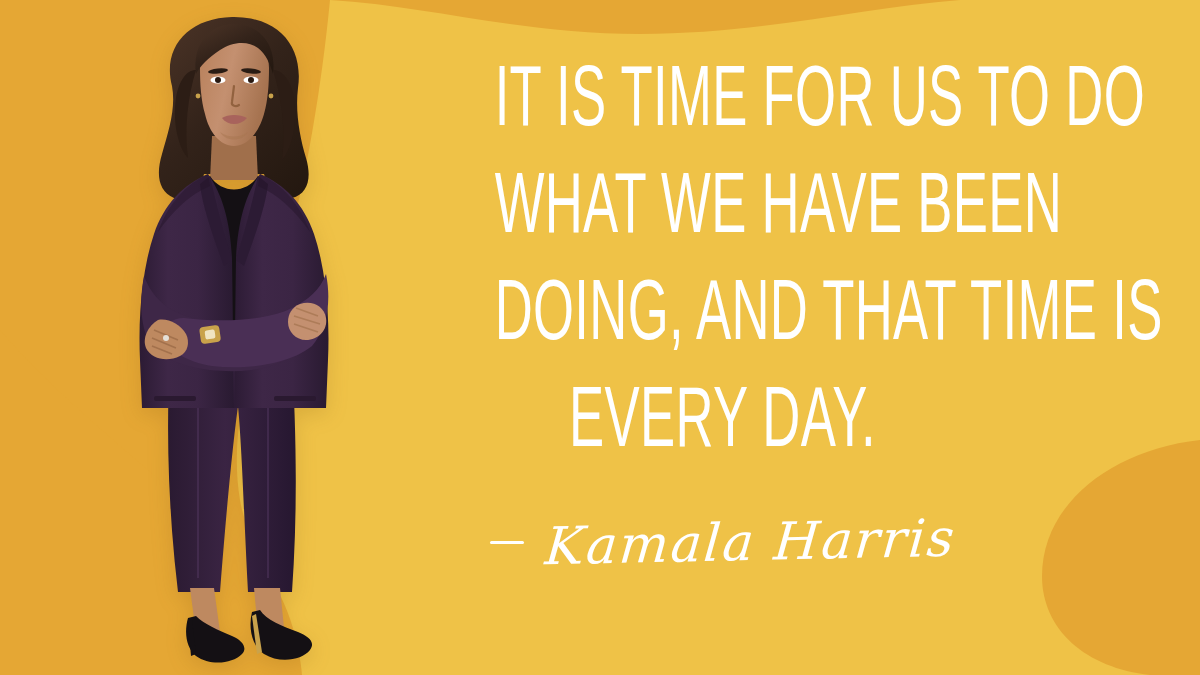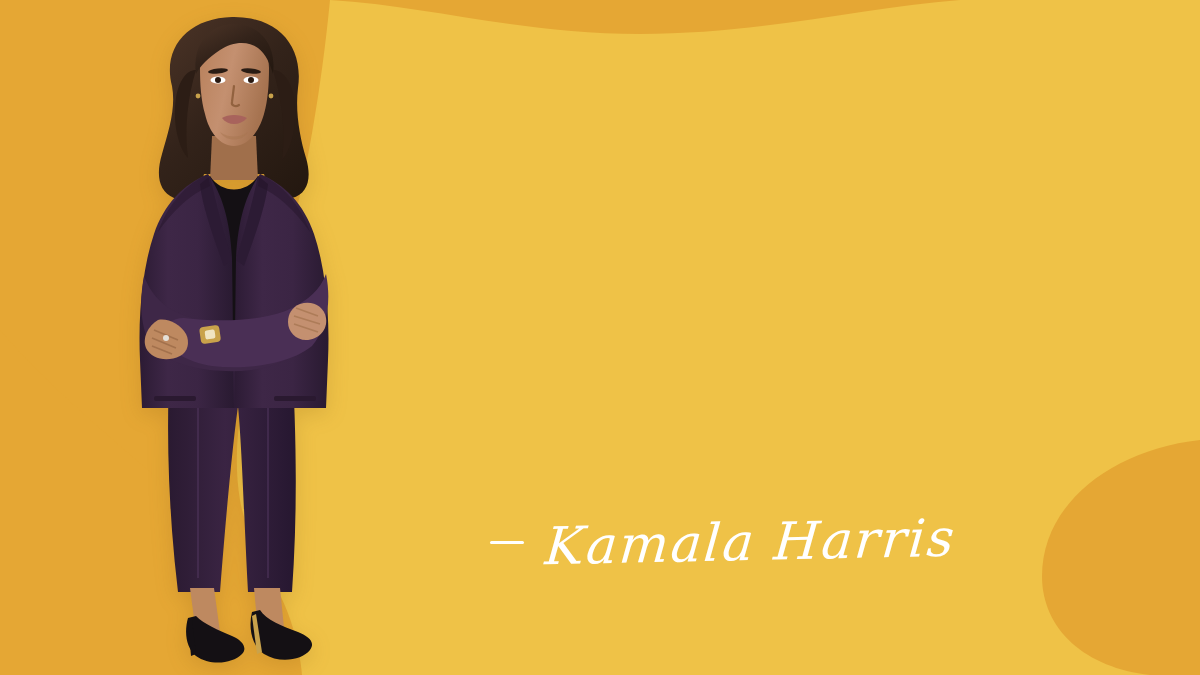--- a/index.html
+++ b/index.html
@@ -275,18 +275,24 @@
       <circle fill="#E4E0D8" cx="74" cy="330" r="3"></circle>
 
       <rect fill="#C9A24B" x="108" y="318" width="20" height="17" rx="4" transform="rotate(-8 118 326)"></rect>
       <rect fill="#F0E4C2" x="113" y="322" width="10" height="9" rx="2" transform="rotate(-8 118 326)"></rect>
 
       <rect fill="#2A1930" x="62" y="388" width="42" height="5" rx="2"></rect>
       <rect fill="#2A1930" x="182" y="388" width="42" height="5" rx="2"></rect>
     </svg>
   </div>
 
+  <div id="quote-block">
+    <div class="quote-line">IT IS TIME FOR US TO DO</div>
+    <div class="quote-line">WHAT WE HAVE BEEN</div>
+    <div class="quote-line">DOING, AND THAT TIME IS</div>
+    <div class="quote-line">EVERY DAY.</div>
+  </div>
 
   <div id="attribution">
     <span class="attrib-dash"></span><span class="attrib-name">Kamala Harris</span>
   </div>
 
 </div>
 
 </body></html>

